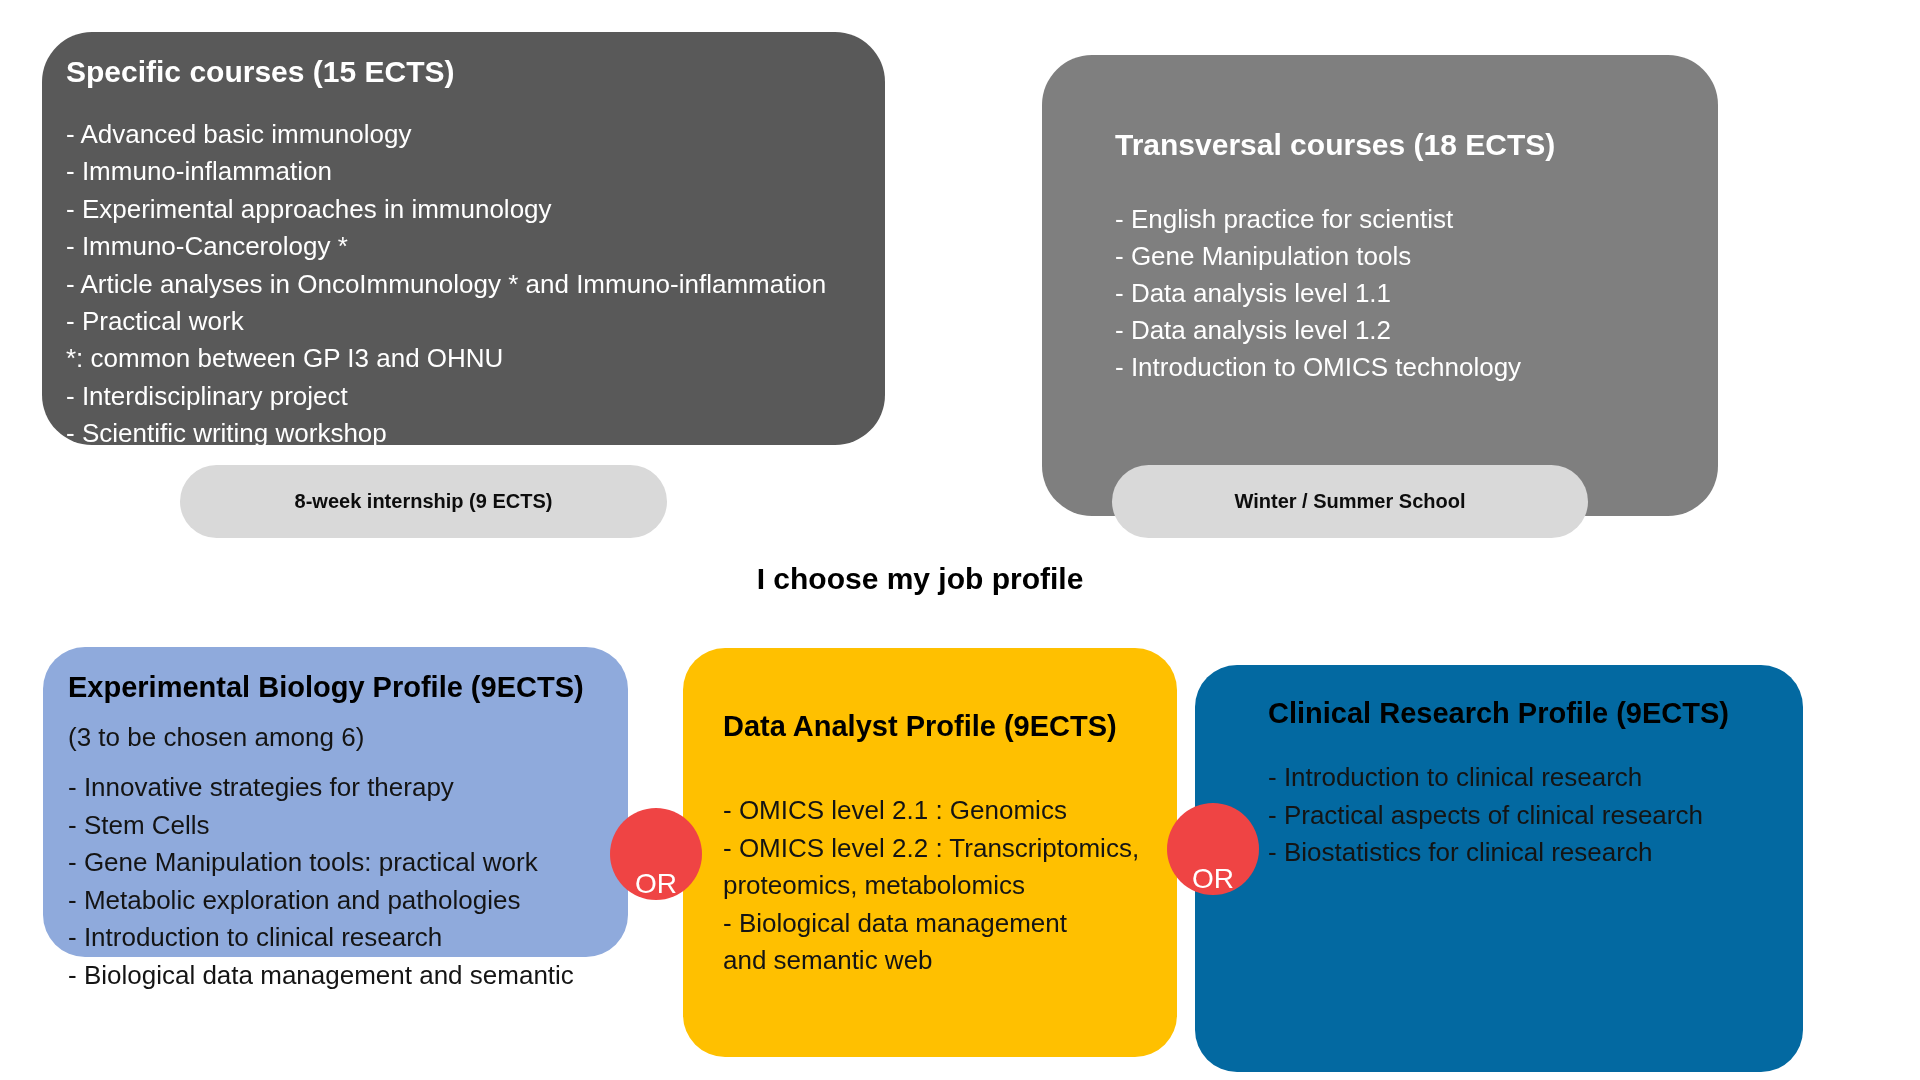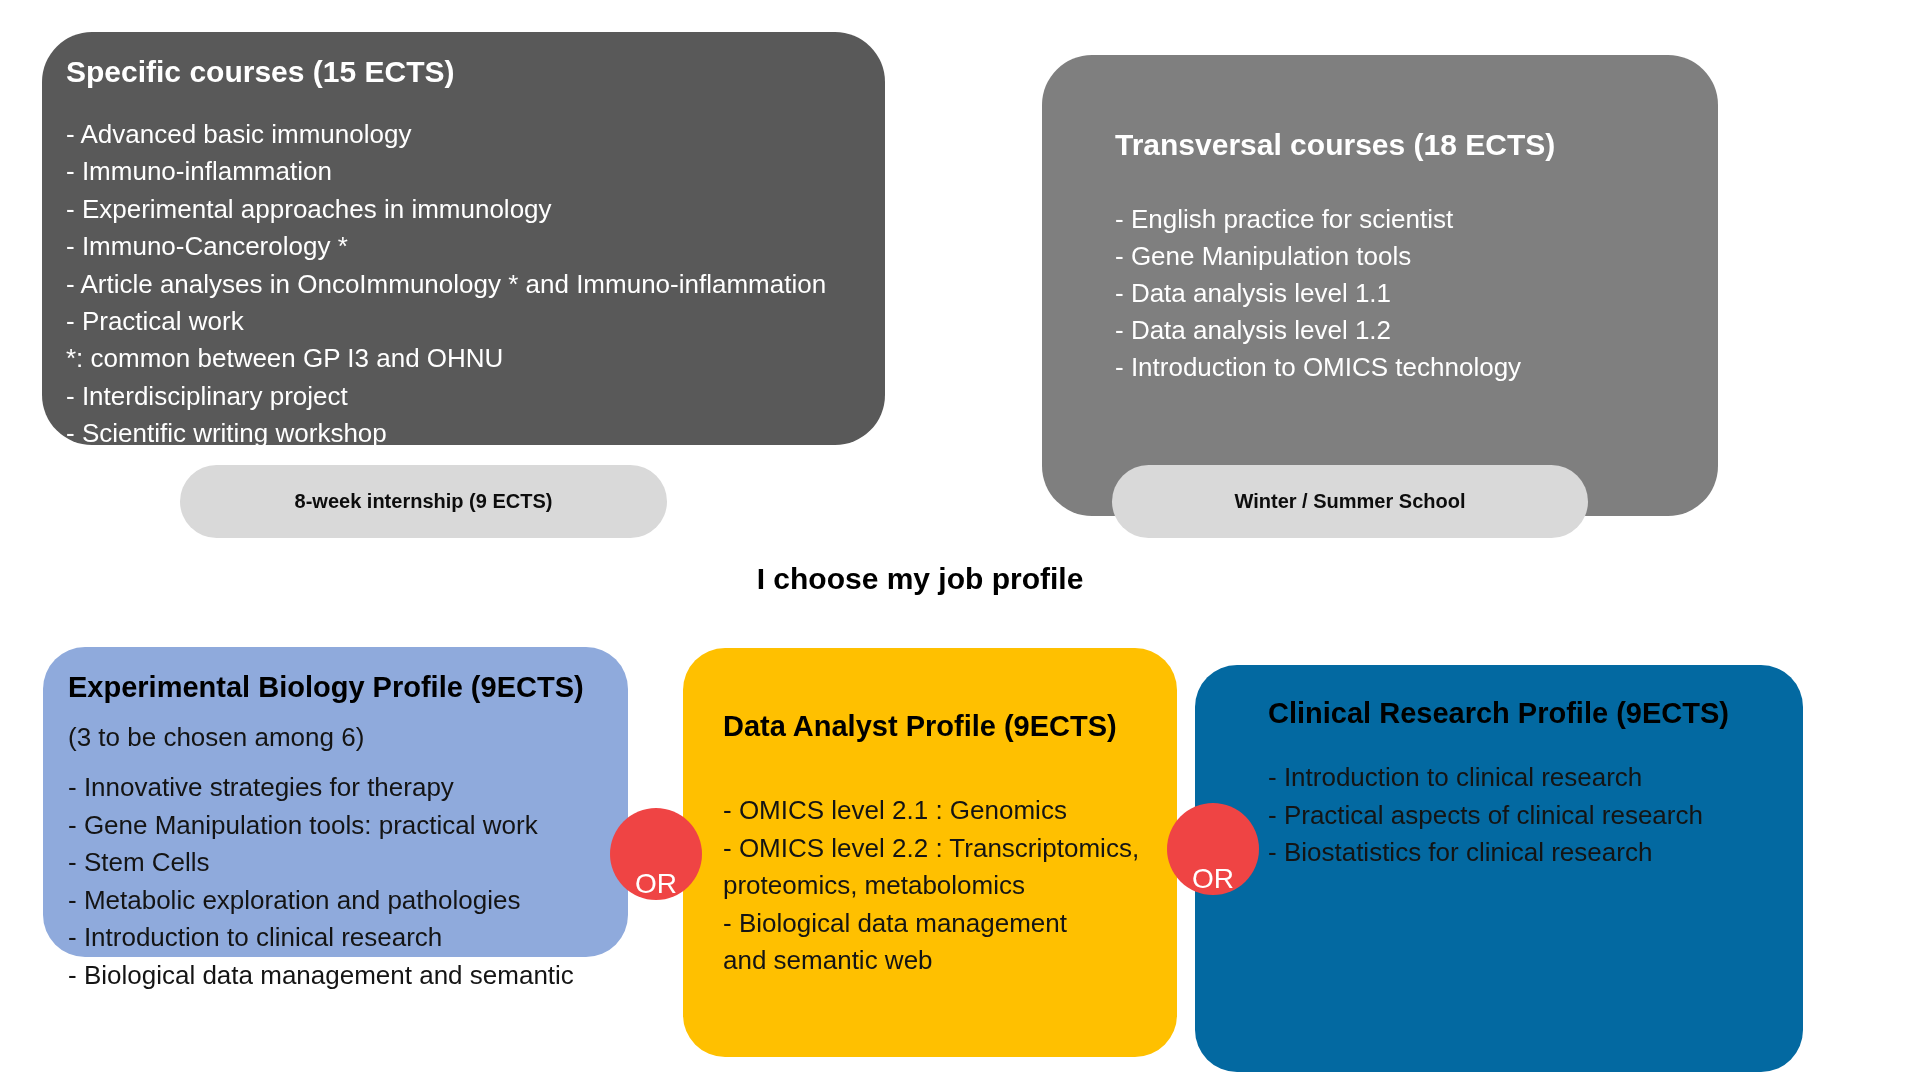--- a/index.html
+++ b/index.html
@@ -96,22 +96,22 @@
   <div class="pill school-pill">
     <span>Winter / Summer School</span>
   </div>
 
   <div class="job-heading">I choose my job profile</div>
 
   <div class="rbox profile experimental-box">
     <div class="box-title">Experimental Biology Profile (9ECTS)</div>
     <div class="subtitle">(3 to be chosen among 6)</div>
     <div class="li">- Innovative strategies for therapy</div>
+    <div class="li">- Stem Cells</div>
     <div class="li">- Gene Manipulation tools: practical work</div>
-    <div class="li">- Stem Cells</div>
     <div class="li">- Metabolic exploration and pathologies</div>
     <div class="li">- Introduction to clinical research</div>
     <div class="li">- Biological data management and semantic</div>
   </div>
 
   <div class="or-circle or-1">
     <span>OR</span>
   </div>
 
   <div class="rbox profile data-analyst-box">

